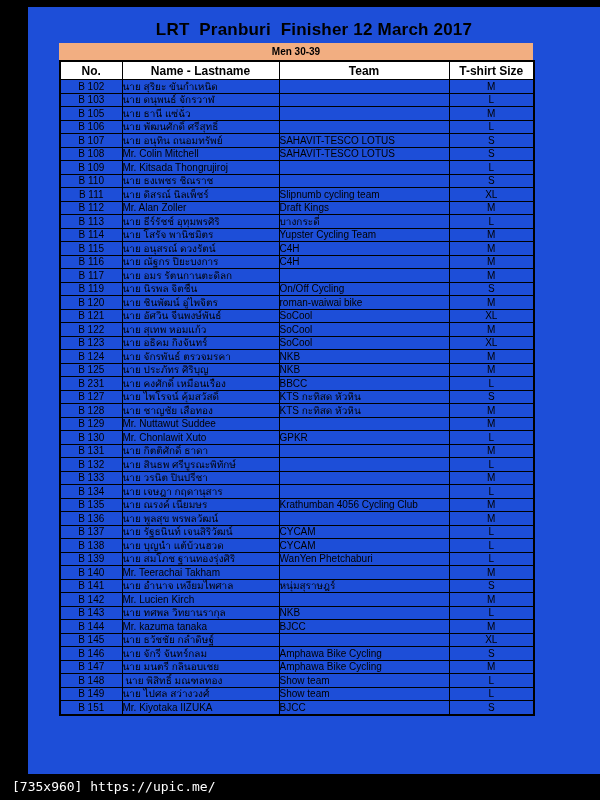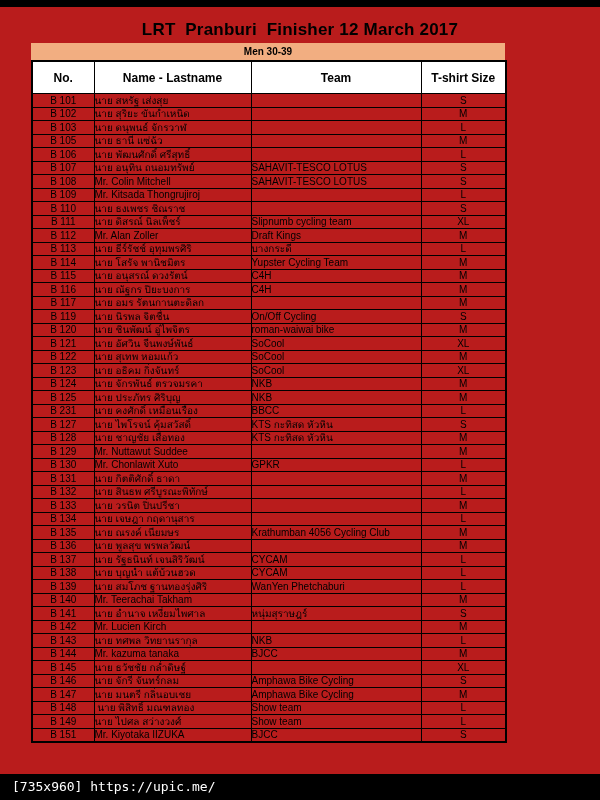--- a/index.html
+++ b/index.html
@@ -1,27 +1,27 @@
 <!DOCTYPE html>
 <html><head>
 <meta charset="utf-8">
 <style>
   html,body{margin:0;padding:0;background:#000;}
   .canvas{position:relative;width:600px;height:800px;background:#000;overflow:hidden;
           font-family:"Liberation Sans","DejaVu Sans",sans-serif;color:#000;}
   .top-letterbox{height:7px;background:#000;}
-  .page{height:767px;background:#b91c1c;padding-top:13px;box-sizing:border-box;}
+  .page{height:767px;background:#1d4ed8;padding-top:13px;box-sizing:border-box;margin-left:28px;}
   .title{margin:0 0 3px 0;text-align:center;font-size:17px;line-height:20px;
          font-weight:bold;white-space:pre;letter-spacing:0.2px;}
   .category-bar{width:474px;margin:0 auto 0 31px;height:17px;line-height:17px;
                 text-align:center;font-weight:bold;font-size:10px;}
   table.finishers{width:474px;margin-left:31px;border-collapse:collapse;
                   table-layout:fixed;border:2px solid #000;}
   table.finishers th{border:1px solid #000;font-size:12px;font-weight:bold;
-                     height:17px;padding:7px;text-align:center;background:#fff;}
+                     height:17px;padding:0;text-align:center;background:#fff;}
   table.finishers td{border:1px solid #000;font-size:10px;line-height:11px;
                      height:12.5px;padding:0;overflow:hidden;white-space:pre;}
   td.c-no,td.c-size{text-align:center;}
   td.c-name,td.c-team{text-align:left;padding-left:3px;}
   .bottom-letterbox{position:absolute;left:12px;bottom:0;width:600px;height:26px;
                     background:#000;text-align:left;}
   .watermark{color:#fff;font-size:13px;line-height:26px;padding-right:5px;
              font-family:"DejaVu Sans Mono",monospace;}
 </style>
 </head>
@@ -45,26 +45,20 @@
       <thead>
         <tr>
           <th>No.</th>
           <th>Name - Lastname</th>
           <th>Team</th>
           <th>T-shirt Size</th>
         </tr>
       </thead>
       <tbody id="tbody">
           <tr>
-            <td class="c-no">B 101</td>
-            <td class="c-name">นาย สหรัฐ เส่งสุย</td>
-            <td class="c-team"></td>
-            <td class="c-size">S</td>
-          </tr>
-          <tr>
             <td class="c-no">B 102</td>
             <td class="c-name">นาย สุริยะ ขันกำเหนิด</td>
             <td class="c-team"></td>
             <td class="c-size">M</td>
           </tr>
           <tr>
             <td class="c-no">B 103</td>
             <td class="c-name">นาย ดนุพนธ์ จักรวาฬ</td>
             <td class="c-team"></td>
             <td class="c-size">L</td>

